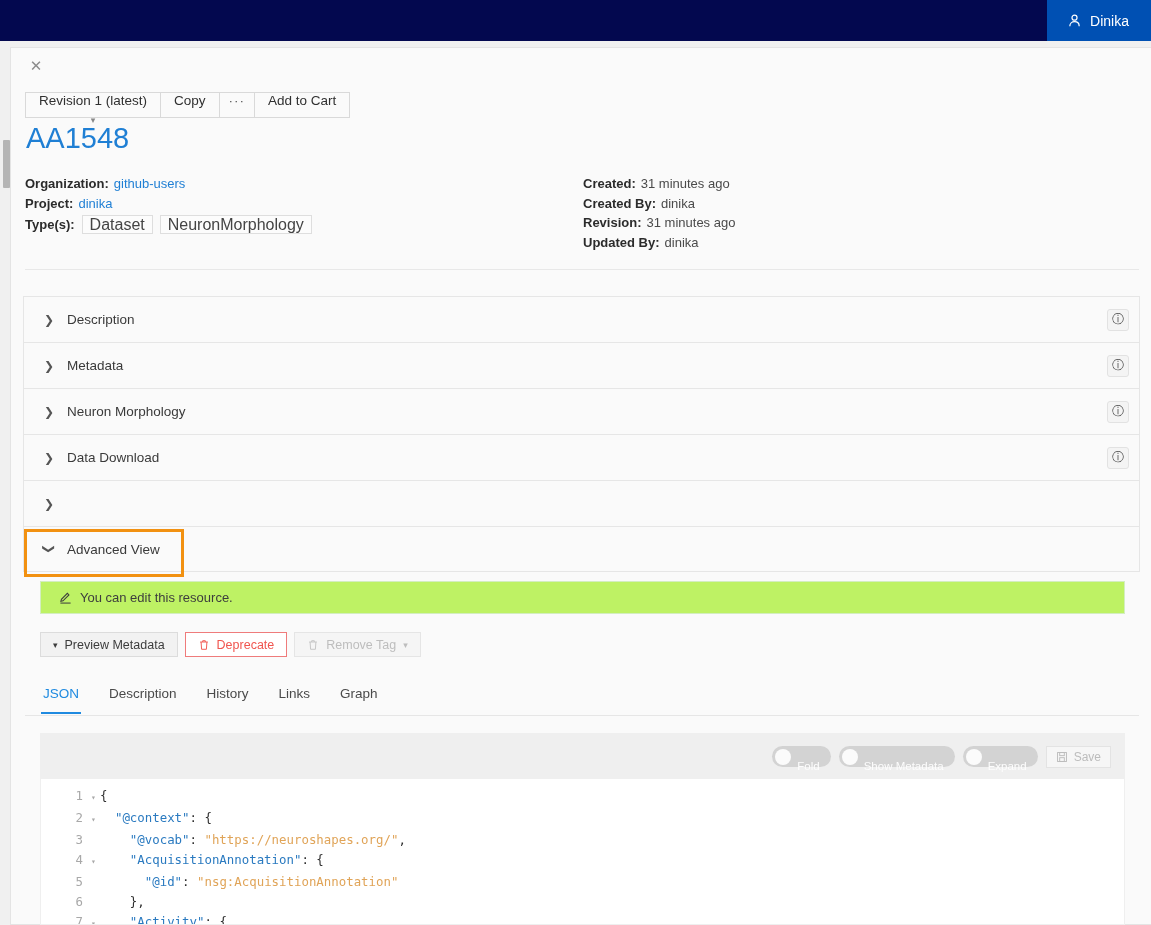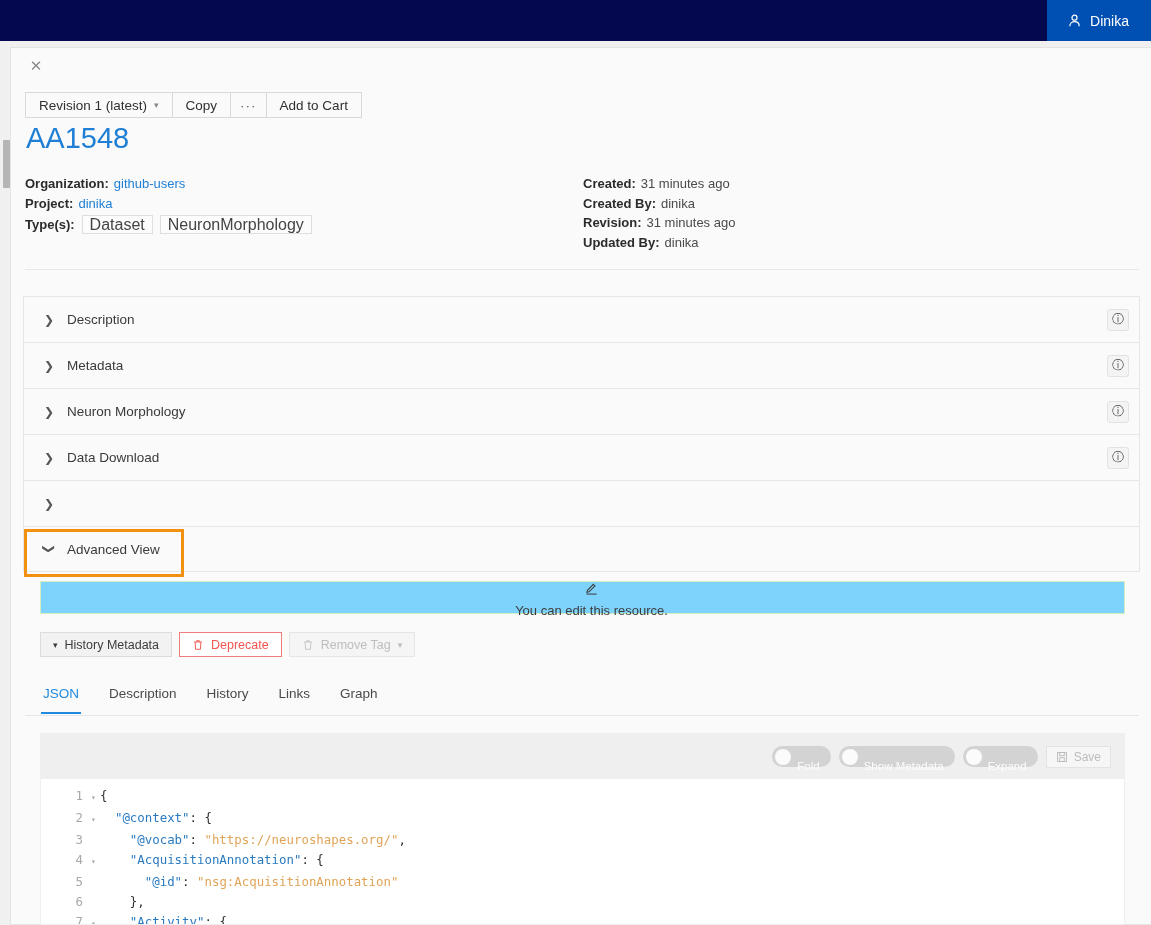--- a/index.html
+++ b/index.html
@@ -69,20 +69,21 @@
     background: #fafafa;
     border: 1px solid #d9d9d9;
     color: #303030;
     font-size: 13.5px;
     font-family: "Liberation Sans", sans-serif;
     padding: 0 13px;
     height: 26px;
     display: flex; align-items: center; gap: 7px;
     cursor: pointer;
     white-space: nowrap;
+    flex-direction: column;
   }
   .btn + .btn { margin-left: -1px; }
   .btn .caret { font-size: 9px; color: #888; }
   .btn.dots { color: #555; letter-spacing: 1px; padding: 0 9px; }
 
   
   .title {
     position: absolute; left: 26px; top: 122px;
     font-size: 29px; color: #1f7fd4;
     font-weight: normal;
@@ -153,25 +154,25 @@
     left: 0px; top: 2px;
     width: 154px; height: 42px;
     border: 3px solid #f29111;
     pointer-events: none;
   }
 
   
   .notice {
     position: absolute; left: 40px; top: 581px;
     width: 1085px; height: 33px;
-    background: #7dd3fc;
+    background: #bef264;
     border: 1px solid #d3eec0;
     display: flex; align-items: center;
     padding-left: 18px; gap: 8px;
-    font-size: 13px; color: #3d3d3d; flex-direction: column;
+    font-size: 13px; color: #3d3d3d;
   }
   .pencil-ico { width: 13px; height: 13px; display: block; }
 
   
   .toolbar2 {
     position: absolute; left: 40px; top: 632px;
     display: flex; gap: 7px;
   }
   .tbtn {
     height: 25px;
@@ -383,21 +384,21 @@
       <path d="M2 11.2l.6-2.3L9 2.5l1.7 1.7-6.4 6.4z"></path>
       <path d="M1.5 13h11"></path>
     </svg>
   </span>
   <span>You can edit this resource.</span>
 </div>
 
 <div class="toolbar2">
   <div class="tbtn">
     <span class="caret">▾</span>
-    <span>History Metadata</span>
+    <span>Preview Metadata</span>
   </div>
   <div class="tbtn danger">
     <span>
       <svg class="ico-sm" viewBox="0 0 14 14" fill="none" stroke="#f0554f" stroke-width="1.1">
         <path d="M2.5 3.5h9M5.5 3.5V2h3v1.5M3.6 3.5l.6 8.5h5.6l.6-8.5"></path>
       </svg>
     </span>
     <span>Deprecate</span>
   </div>
   <div class="tbtn disabled">

